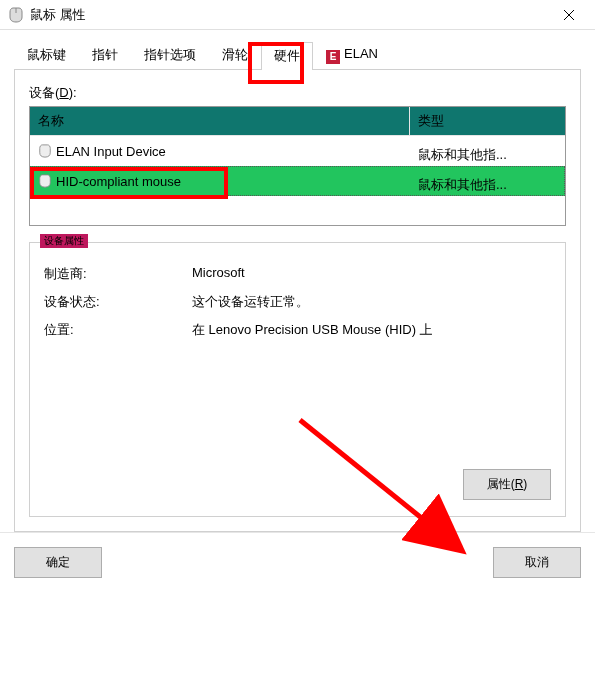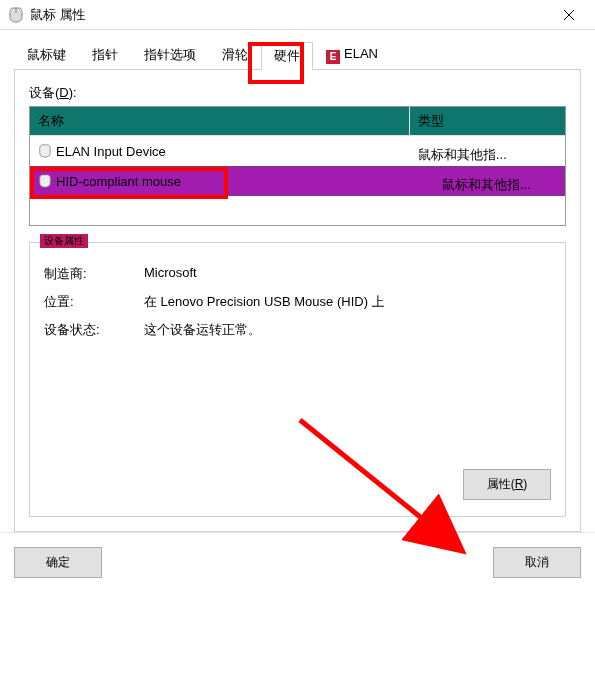--- a/index.html
+++ b/index.html
@@ -85,24 +85,23 @@
   .list-header .col:last-child { border-right: none; }
   .col-name { flex: 0 0 380px; }
   .col-type { flex: 1; }
   .list-row {
     display: flex;
     align-items: center;
     font-size: 13px;
     padding: 1px 0;
   }
   .list-row.selected {
-    background: #a21caf;
+    background: #22c55e;
     outline: 1px dotted #555;
     outline-offset: -1px;
-    gap: 24px;
   }
   .list-row .cell { padding: 1px 8px; white-space: nowrap; overflow: hidden; text-overflow: ellipsis; }
   .list-row .cell-name { flex: 0 0 380px; display: flex; align-items: center; }
   .list-row .cell-type { flex: 1; margin-top: 8px; }
   .mouse-icon { width: 14px; height: 14px; margin-right: 4px; flex: 0 0 14px; }
   .fieldset {
     border: 1px solid #d0d0d0;
     margin-top: 16px;
     padding: 12px 14px 16px 14px;
     position: relative;
@@ -114,21 +113,21 @@
     background: #be185d;
     padding: 0 4px;
     font-size: 10px;
   }
   .prop-row {
     display: flex;
     margin: 10px 0;
     font-size: 13px;
   }
   .prop-row .plabel { flex: 0 0 100px; }
-  .prop-row .pvalue { flex: 1; }
+  .prop-row .pvalue { flex: 1; margin-left: 48px; }
   .btn {
     background: #e1e1e1;
     border: 1px solid #adadad;
     font-size: 12px;
     padding: 6px 20px;
     min-width: 88px;
     text-align: center;
     cursor: default;
   }
   .btn-row-inner { display: flex; justify-content: flex-end; margin-top: 130px; }
@@ -214,26 +213,26 @@
       </div>
     </div>
 
     <div class="fieldset">
       <div class="legend">设备属性</div>
       <div class="prop-row">
         <div class="plabel">制造商:</div>
         <div class="pvalue">Microsoft</div>
       </div>
       <div class="prop-row">
+        <div class="plabel">设备状态:</div>
+        <div class="pvalue">这个设备运转正常。</div>
+      </div>
+      <div class="prop-row">
         <div class="plabel">位置:</div>
         <div class="pvalue">在 Lenovo Precision USB Mouse (HID) 上</div>
-      </div>
-      <div class="prop-row">
-        <div class="plabel">设备状态:</div>
-        <div class="pvalue">这个设备运转正常。</div>
       </div>
       <div class="btn-row-inner">
         <div class="btn">
           <span>属性(</span><u>R</u><span>)</span>
         </div>
       </div>
     </div>
   </div>
 </div>
 

